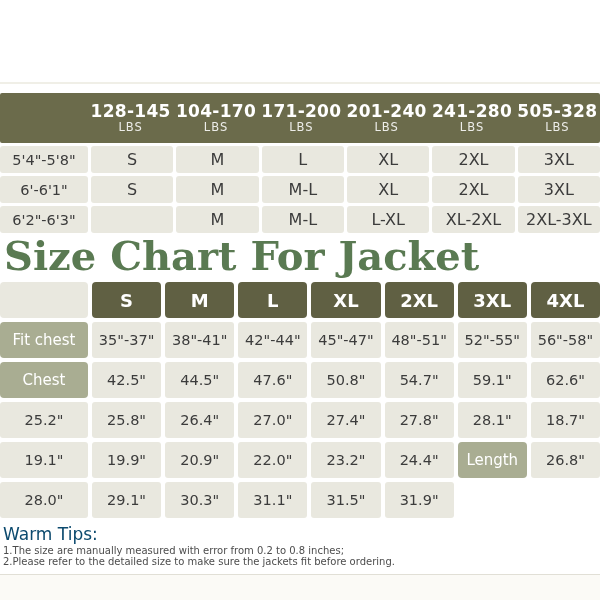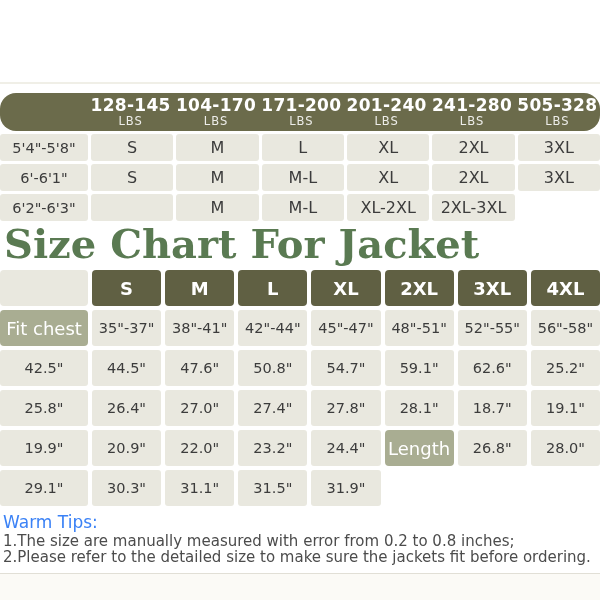--- a/index.html
+++ b/index.html
@@ -11,21 +11,21 @@
   }
   .page { width:600px; height:600px; display:flex; flex-direction:column; background:#fff; }
 
   .spacer-top { height:82px; }
   .top-faint { height:2px; background:#f0efe7; }
 
   
   .t1 { margin-top:9px; display:flex; flex-direction:column; gap:3px; }
   .t1-head {
     display:grid; grid-template-columns:88px repeat(6,1fr);
-    background:var(--olive1,#6b6b4b); border-radius:16px; height:38px;
+    background:var(--olive1,#6b6b4b); border-radius:2px; height:50px;
   }
   .t1h { display:flex; flex-direction:column; align-items:center; justify-content:center; line-height:1.05; }
   .t1h-range { color:#fff; font-weight:bold; font-size:17px; letter-spacing:.3px; }
   .t1h-unit  { color:rgba(255,255,255,.88); font-size:11.5px; letter-spacing:1px; }
   .t1-row { display:grid; grid-template-columns:88px repeat(6,1fr); gap:3px; height:27px; }
   .cell {
     background:var(--cellBg,#e9e8df); border-radius:3px;
     display:flex; align-items:center; justify-content:center;
     font-size:15px; color:var(--cellText,#3c3c3c);
   }
@@ -45,32 +45,32 @@
   .t2 { margin-top:2px; display:grid; grid-template-columns:88px repeat(7,1fr); gap:4px; grid-auto-rows:36px; }
   .t2h {
     background:var(--olive2,#606043); border-radius:4px;
     display:flex; align-items:center; justify-content:center;
     color:#fff; font-weight:bold; font-size:18px;
   }
   .t2h.corner { background:var(--cellBg,#e9e8df); }
   .t2label {
     background:var(--sage,#a9ad92); border-radius:4px;
     display:flex; align-items:center; justify-content:center;
-    color:#fff; font-size:18px;
+    color:#fff; font-size:15px;
   }
   .cell2 {
     background:var(--cellBg,#e9e8df); border-radius:3px;
     display:flex; align-items:center; justify-content:center;
     font-size:14.5px; color:var(--cellText,#3c3c3c);
   }
 
   
   .tips { margin:7px 0 0 3px; }
-  .tips-heading { font-size:17px; font-weight:500; color:#3b82f6; line-height:1.15; }
-  .tips-line { font-size:15px; color:#4c4c4c; line-height:1.12; }
+  .tips-heading { font-size:17px; font-weight:500; color:#0c4a6e; line-height:1.15; }
+  .tips-line { font-size:10px; color:#4c4c4c; line-height:1.12; }
 
   
   .footer-strip { margin-top:7px; flex:1; background:#fbfaf6; border-top:1px solid #e1dfd6; }
 </style>
 </head>
 <body>
 
 <div class="page">
 
   <div class="spacer-top"></div>
@@ -121,20 +121,21 @@
       <div class="cell size-cell">M-L</div>
       <div class="cell size-cell">XL</div>
       <div class="cell size-cell">2XL</div>
       <div class="cell size-cell">3XL</div>
     </div>
     <div class="t1-row">
       <div class="cell label1">6'2"-6'3"</div>
       <div class="cell size-cell"></div>
       <div class="cell size-cell">M</div>
       <div class="cell size-cell">M-L</div>
+      <div class="cell size-cell">L-XL</div>
       <div class="cell size-cell">XL-2XL</div>
       <div class="cell size-cell">2XL-3XL</div>
     </div>
   </div>
 
   <h1 class="title">Size Chart For Jacket</h1>
 
   <div class="t2">
     <div class="t2h corner"></div>
     <div class="t2h">S</div>
@@ -147,20 +148,21 @@
 
     <div class="t2label">Fit chest</div>
     <div class="cell2">35"-37"</div>
     <div class="cell2">38"-41"</div>
     <div class="cell2">42"-44"</div>
     <div class="cell2">45"-47"</div>
     <div class="cell2">48"-51"</div>
     <div class="cell2">52"-55"</div>
     <div class="cell2">56"-58"</div>
 
+    <div class="t2label">Chest</div>
     <div class="cell2">42.5"</div>
     <div class="cell2">44.5"</div>
     <div class="cell2">47.6"</div>
     <div class="cell2">50.8"</div>
     <div class="cell2">54.7"</div>
     <div class="cell2">59.1"</div>
     <div class="cell2">62.6"</div>
 
     <div class="cell2">25.2"</div>
     <div class="cell2">25.8"</div>

